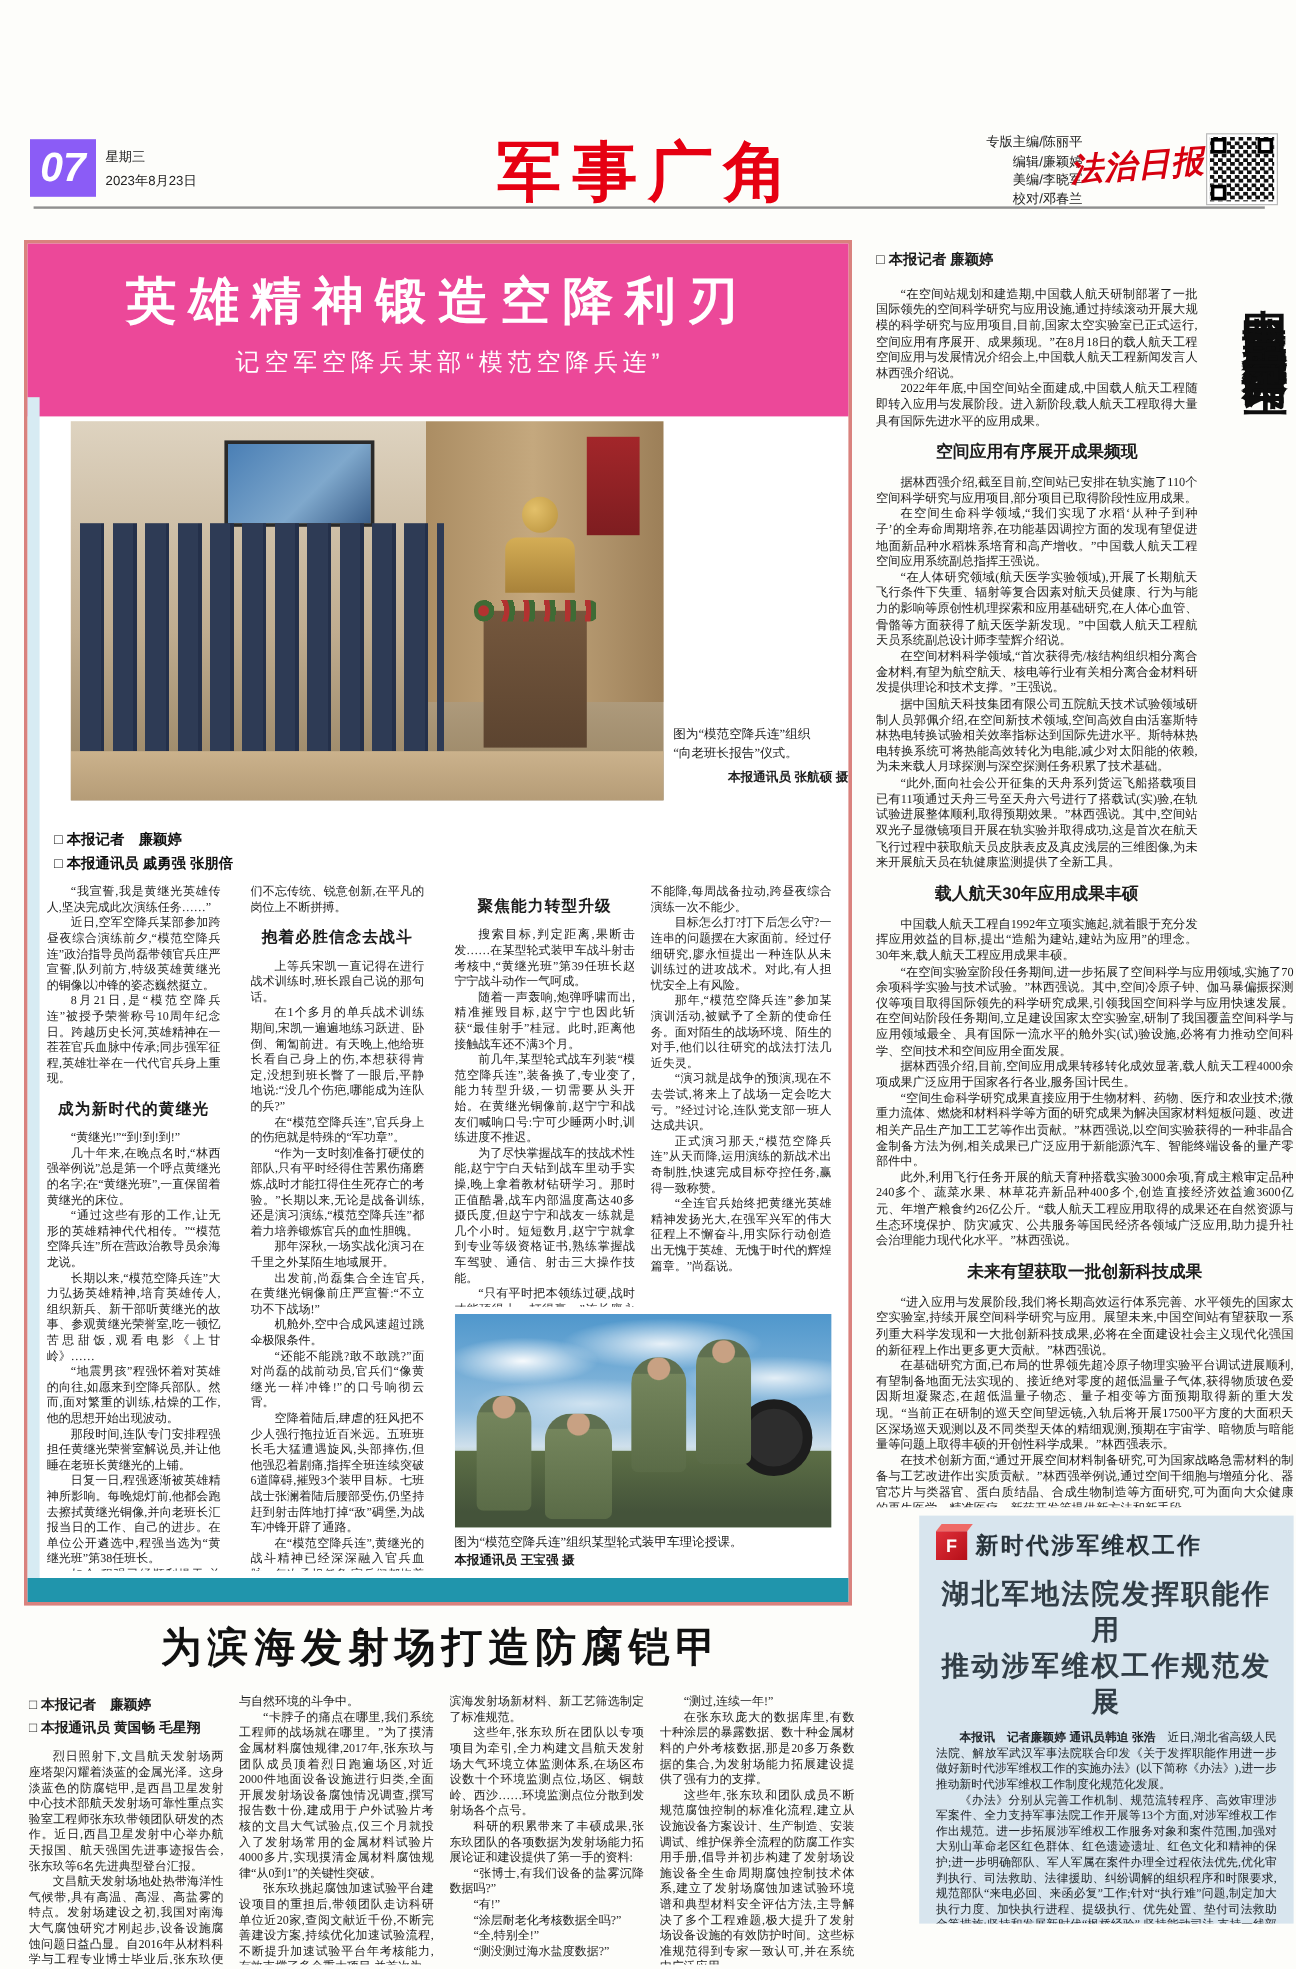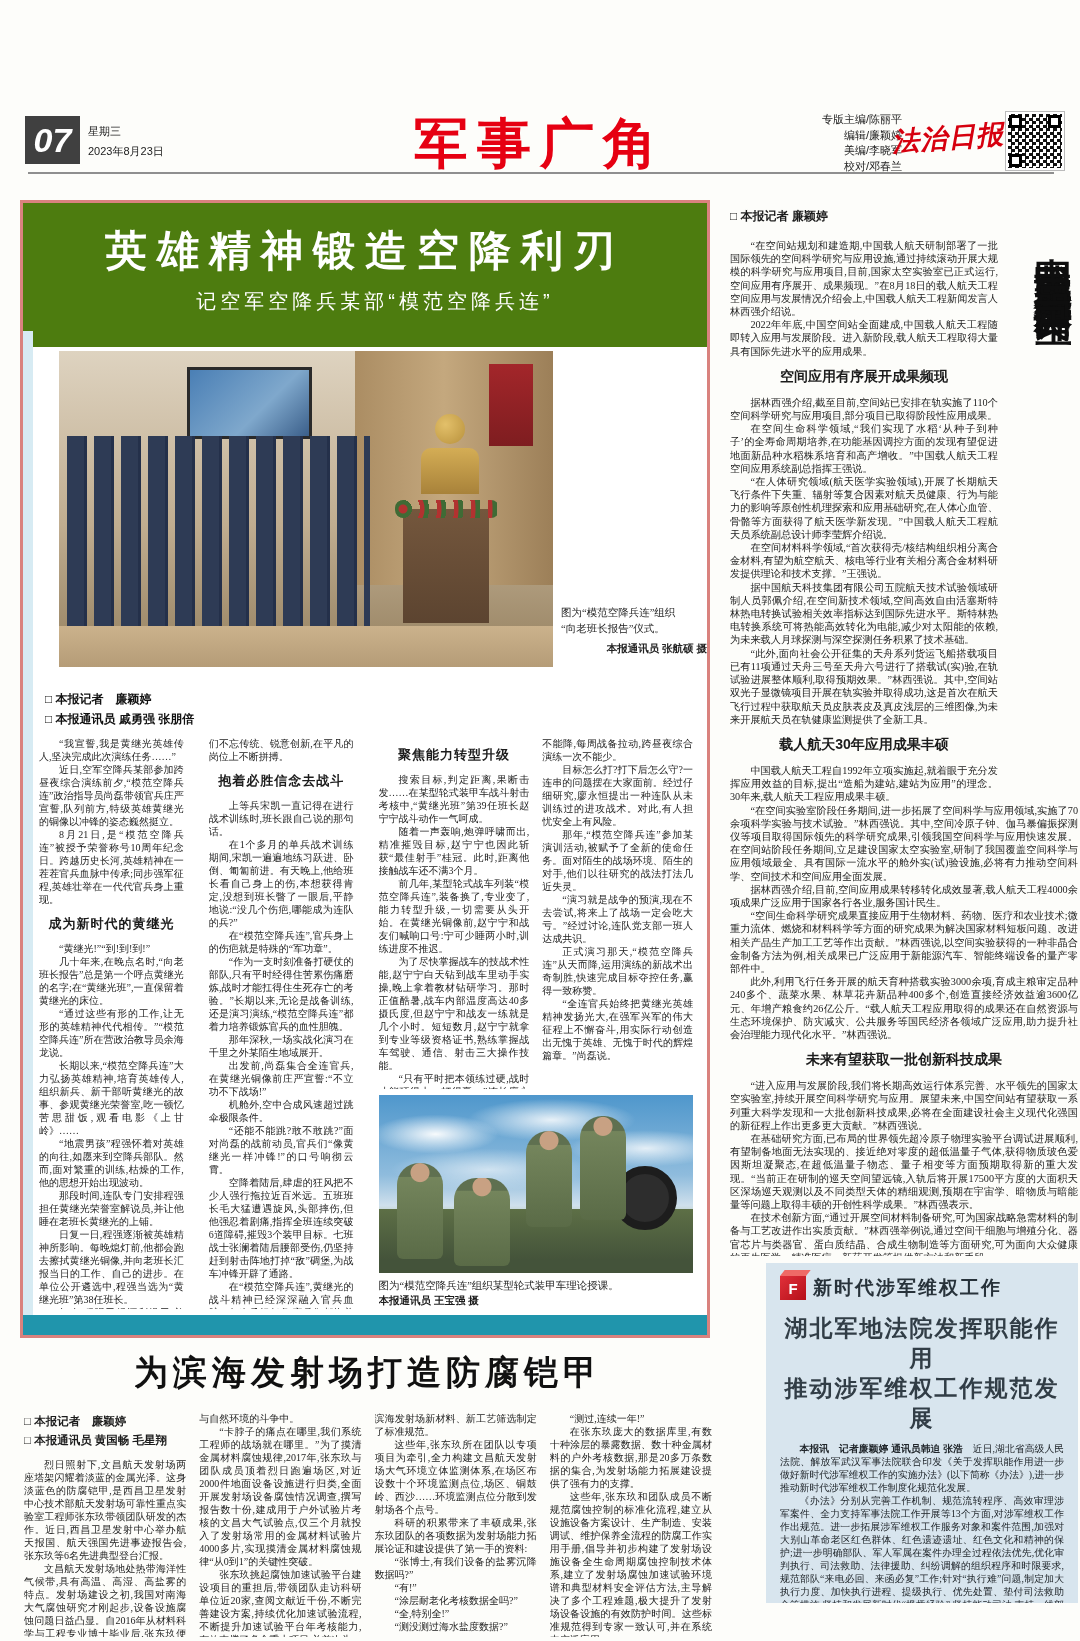--- a/index.html
+++ b/index.html
@@ -1,40 +1,40 @@
 <!DOCTYPE html>
 <html><head>
 <meta charset="utf-8">
 <style>
   html,body{margin:0;padding:0;background:#e8e8e8;}
   .page{position:relative;width:1080px;height:1641px;margin:0 auto;background:#fdfdfa;overflow:hidden;
         font-family:"Liberation Serif","DejaVu Serif",serif;color:#1c1c1c;}
   .sans{font-family:"Liberation Sans","DejaVu Sans",sans-serif;}
 
   
-  .pageno{position:absolute;left:25px;top:116px;width:55px;height:48px;background:#404040;color:#fff;
+  .pageno{position:absolute;left:25px;top:116px;width:55px;height:48px;background:#8b5cf6;color:#fff;
           display:flex;align-items:center;justify-content:center;font:italic 700 34px "Liberation Sans","DejaVu Sans",sans-serif;}
   .datecol{position:absolute;left:88px;top:121px;font-size:11px;line-height:20px;color:#222;
            font-family:"Liberation Sans","DejaVu Sans",sans-serif;}
   .section-title{position:absolute;left:0;right:0;top:108px;margin:0;text-align:center;
                  font:900 54px "Liberation Sans","DejaVu Sans",sans-serif;color:#e60012;letter-spacing:9px;}
   .credits{position:absolute;right:178px;top:112px;text-align:right;font-size:11px;line-height:15.5px;color:#222;
            font-family:"Liberation Sans","DejaVu Sans",sans-serif;}
   .paper-name{position:absolute;right:76px;top:120px;color:#d6000f;
               font:italic 700 27px "Liberation Serif","DejaVu Serif",serif;transform:rotate(-4deg);letter-spacing:1px;}
   .qr{position:absolute;right:16px;top:112px;width:54px;height:54px;background:
       repeating-conic-gradient(#111 0 25%,#fff 0 50%);background-size:7px 7px;border:2px solid #fff;outline:1px solid #bbb;}
   .qr i{position:absolute;width:13px;height:13px;background:#fff;border:3px solid #000;box-sizing:border-box;}
   .qr i.e1{left:1px;top:1px}.qr i.e2{right:1px;top:1px}.qr i.e3{left:1px;bottom:1px}
   .header-rule{position:absolute;left:28px;right:26px;top:172px;height:2px;background:#8f8f8f;}
 
   
   .main-box{position:absolute;left:20px;top:200px;width:690px;height:1138px;border:3px solid #d9827e;
             background:#fff;box-sizing:border-box;}
-  .teal-head{position:absolute;left:0;top:0;right:0;height:144px;background:#4d7c0f;color:#fff;text-align:center;}
+  .teal-head{position:absolute;left:0;top:0;right:0;height:144px;background:#ec4899;color:#fff;text-align:center;}
   .teal-head .hl{margin:0;padding-top:20px;font:700 42px "Liberation Sans","DejaVu Sans",sans-serif;letter-spacing:10px;}
   .teal-head .dek{margin-top:9px;font:400 20px "Liberation Sans","DejaVu Sans",sans-serif;letter-spacing:4px;margin-left:20px;}
   .left-strip{position:absolute;left:0;top:128px;bottom:20px;width:10px;background:#d7ebf3;}
   .teal-bottom{position:absolute;left:0;right:0;bottom:0;height:20px;background:#2095ac;}
 
   
   .photo1{position:absolute;left:36px;top:148px;width:494px;height:316px;overflow:hidden;
           background:linear-gradient(180deg,#ded3c0 0%,#c0ad90 55%,#94805f 100%);}
   .p1-wall{position:absolute;right:0;top:0;width:40%;height:74%;
            background:linear-gradient(90deg,#ab8d63,#c4a87e 45%,#9c7f58);}
@@ -184,21 +184,21 @@
     <div class="body-cols">
       <div class="col">
         <div class="paras">
             <p class="para">“我宣誓,我是黄继光英雄传人,坚决完成此次演练任务……”</p>
             <p class="para">近日,空军空降兵某部参加跨昼夜综合演练前夕,“模范空降兵连”政治指导员尚磊带领官兵庄严宣誓,队列前方,特级英雄黄继光的铜像以冲锋的姿态巍然挺立。</p>
             <p class="para">8月21日,是“模范空降兵连”被授予荣誉称号10周年纪念日。跨越历史长河,英雄精神在一茬茬官兵血脉中传承;同步强军征程,英雄壮举在一代代官兵身上重现。</p>
           </div>
         <div class="colsub">成为新时代的黄继光</div>
         <div class="paras">
             <p class="para">“黄继光!”“到!到!到!”</p>
-            <p class="para">几十年来,在晚点名时,“向老班长报告”总是第一个呼点黄继光的名字;在“黄继光班”,一直保留着黄继光的床位。</p>
+            <p class="para">几十年来,在晚点名时,“林西强举例说”总是第一个呼点黄继光的名字;在“黄继光班”,一直保留着黄继光的床位。</p>
             <p class="para">“通过这些有形的工作,让无形的英雄精神代代相传。”“模范空降兵连”所在营政治教导员余海龙说。</p>
             <p class="para">长期以来,“模范空降兵连”大力弘扬英雄精神,培育英雄传人,组织新兵、新干部听黄继光的故事、参观黄继光荣誉室,吃一顿忆苦思甜饭,观看电影《上甘岭》……</p>
             <p class="para">“地震男孩”程强怀着对英雄的向往,如愿来到空降兵部队。然而,面对繁重的训练,枯燥的工作,他的思想开始出现波动。</p>
             <p class="para">那段时间,连队专门安排程强担任黄继光荣誉室解说员,并让他睡在老班长黄继光的上铺。</p>
             <p class="para">日复一日,程强逐渐被英雄精神所影响。每晚熄灯前,他都会跑去擦拭黄继光铜像,并向老班长汇报当日的工作、自己的进步。在单位公开遴选中,程强当选为“黄继光班”第38任班长。</p>
             <p class="para">如今,程强已经顺利提干,并重返连队,成为“黄继光班”所在排的排长。</p>
           </div>
       </div>
       <div class="col">
         <div class="paras cont">

